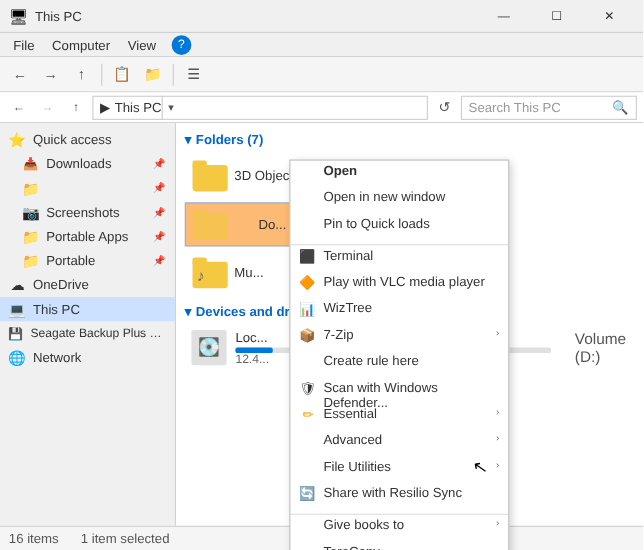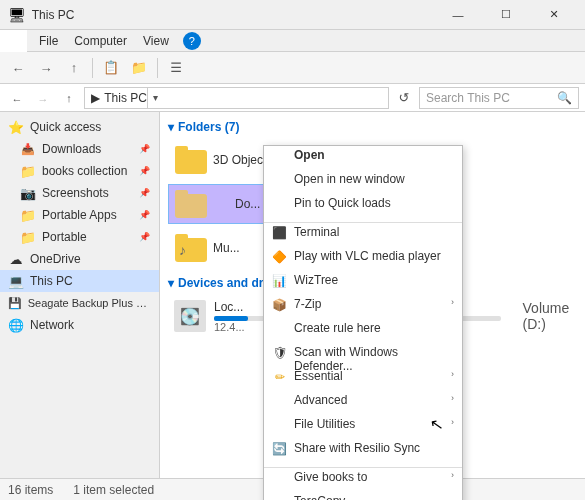--- a/index.html
+++ b/index.html
@@ -49,21 +49,20 @@
     }
 
     
     .menu-bar {
       height: 22px;
       background: #f0f0f0;
       border-bottom: 1px solid #d0d0d0;
       display: flex;
       align-items: center;
       padding: 0 4px;
-      margin-left: 27px;
     }
     .menu-item {
       padding: 2px 8px;
       font-size: 12px;
       color: #333;
       cursor: pointer;
     }
 
     
     .toolbar {
@@ -416,21 +415,20 @@
       <span class="icon">⭐</span>
       <span>Quick access</span>
     </div>
     <div class="sidebar-item" style="padding-left:20px;">
       <span class="icon" style="font-size:11px; color:#f5a623;">📥</span>
       <span>Downloads</span>
       <span class="arrow">📌</span>
     </div>
     <div class="sidebar-item" style="padding-left:20px;">
       <span class="icon">📁</span>
-      <span>books collection</span>
       <span class="arrow">📌</span>
     </div>
     <div class="sidebar-item" style="padding-left:20px;">
       <span class="icon">📷</span>
       <span>Screenshots</span>
       <span class="arrow">📌</span>
     </div>
     <div class="sidebar-item" style="padding-left:20px;">
       <span class="icon">📁</span>
       <span>Portable Apps</span>
@@ -477,21 +475,21 @@
         </div>
 
         <div class="folder-item">
           <div class="folder-icon folder-icon-blue">
             <div class="folder-icon-tab"></div>
             <div class="folder-icon-base"></div>
           </div>
           <span class="folder-label">Desktop</span>
         </div>
 
-        <div class="folder-item selected" style="background:#c4b5fd; border-color:#7ab8f7;gap:28px;">
+        <div class="folder-item selected" style="background:#fdba74; border-color:#7ab8f7;gap:28px;">
           <div class="folder-icon" style="opacity:0.7;">
             <div class="folder-icon-tab"></div>
             <div class="folder-icon-base"></div>
           </div>
           <span class="folder-label">Do...</span>
         </div>
 
         <div class="folder-item">
           <div class="folder-icon folder-icon-blue">
             <div class="folder-icon-tab"></div>

